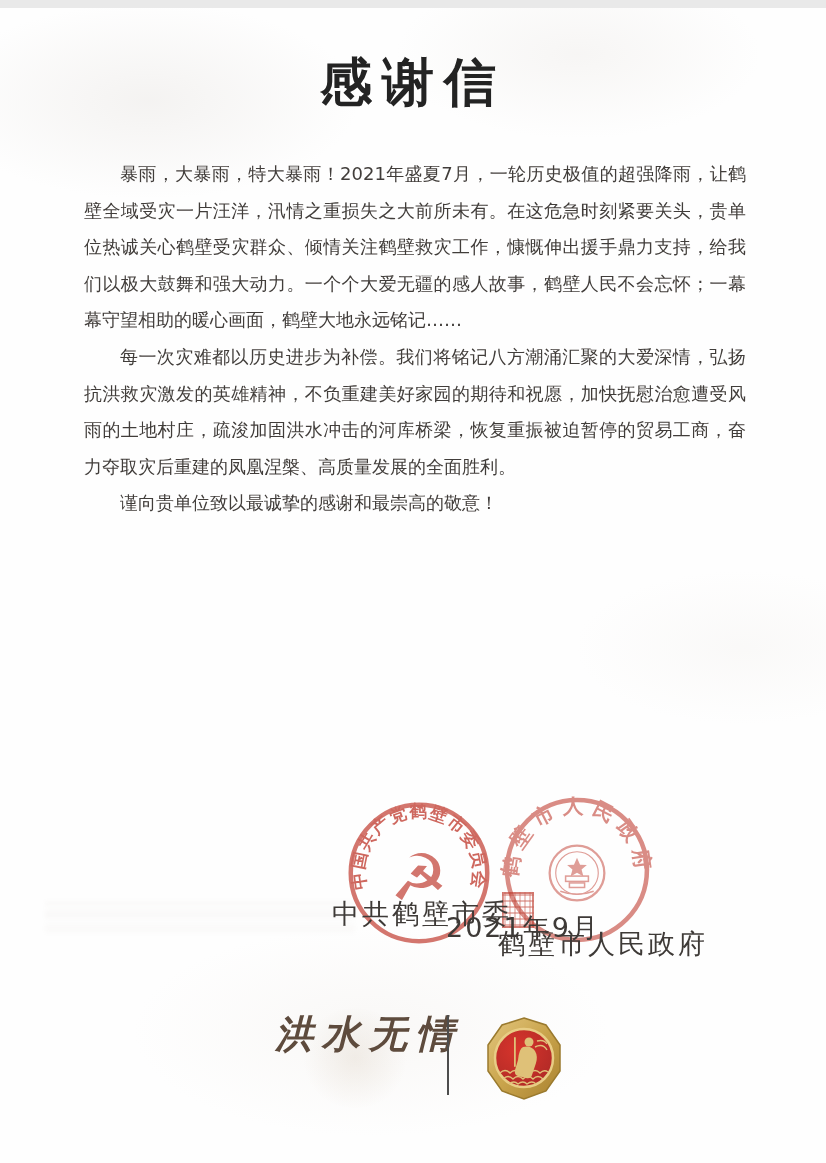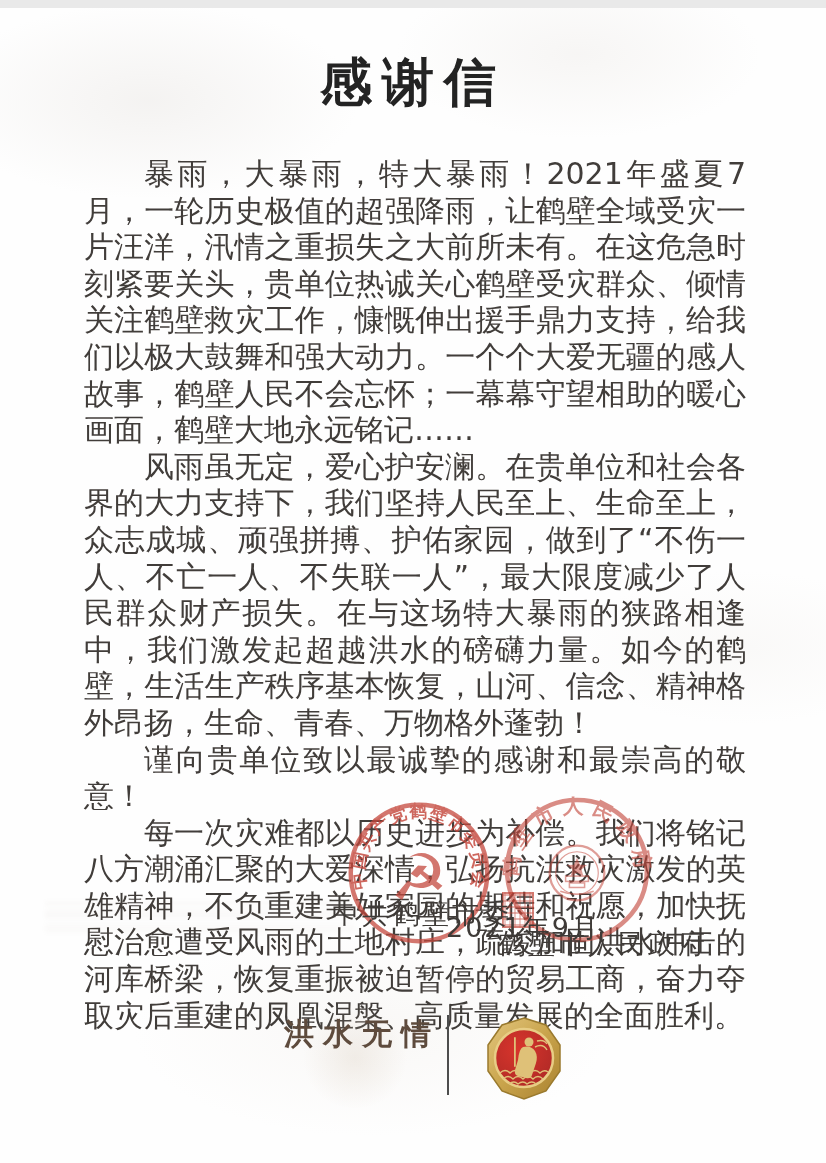--- a/index.html
+++ b/index.html
@@ -21,21 +21,21 @@
   }
   .title{
     position:absolute;top:40px;left:0;right:0;
     text-align:center;
     font-family:"DejaVu Serif", serif;
     font-size:52px;font-weight:700;color:#232323;
     letter-spacing:10px;
   }
   .letter-body{
     position:absolute;top:148px;left:84px;right:80px;
-    font-size:30px;line-height:36.6px;
+    font-size:18px;line-height:36.6px;
     color:#413d3a;
     text-align:justify;
   }
   .letter-body p{margin:0;text-indent:2em;}
   
   .wm-building{
     position:absolute;left:45px;top:855px;width:310px;height:95px;
     background:
       linear-gradient(to bottom, transparent 40%, rgba(150,130,110,.12) 42%, transparent 46%,
         rgba(150,130,110,.10) 55%, transparent 60%, rgba(150,130,110,.08) 70%, transparent 76%);
@@ -56,44 +56,43 @@
       repeating-linear-gradient(0deg, rgba(190,60,48,.45) 0 2px, transparent 2px 6px),
       repeating-linear-gradient(90deg, rgba(190,60,48,.35) 0 2px, transparent 2px 5px);
     filter:blur(.4px);opacity:.8;
   }
   .sig{position:absolute;font-size:27px;color:#3e3a37;letter-spacing:3px;white-space:nowrap;}
   .sig-party{left:332px;top:888px;}
   .sig-gov{left:498px;top:918px;}
   .sig-date{left:446px;top:902px;letter-spacing:2px;}
   
   .slogan{
-    position:absolute;left:284px;top:1008px;
+    position:absolute;left:275px;top:1008px;
     font-family:"DejaVu Serif", serif;
-    color:#5e4b3d;font-weight:700;font-size:30px;line-height:35px;
-    letter-spacing:9px;white-space:nowrap;
+    color:#5e4b3d;font-weight:700;font-size:38px;line-height:35px;
+    letter-spacing:9px;white-space:nowrap;font-style:italic;
   }
   .slogan .l2{margin-left:30px;}
   .footer-divider{
     position:absolute;left:447px;top:1007px;width:2px;height:80px;
     background:#4d4d4d;
   }
   .medal{position:absolute;left:483px;top:997px;width:84px;height:110px;}
 </style>
 </head>
 <body>
 
 <div class="page">
 
   <div class="title">感谢信</div>
 
   <div class="letter-body">
     <p>暴雨，大暴雨，特大暴雨！2021年盛夏7月，一轮历史极值的超强降雨，让鹤壁全域受灾一片汪洋，汛情之重损失之大前所未有。在这危急时刻紧要关头，贵单位热诚关心鹤壁受灾群众、倾情关注鹤壁救灾工作，慷慨伸出援手鼎力支持，给我们以极大鼓舞和强大动力。一个个大爱无疆的感人故事，鹤壁人民不会忘怀；一幕幕守望相助的暖心画面，鹤壁大地永远铭记……</p>
-    <p>风雨虽无定，爱心护安澜。在贵单位和社会各界的大力支持下，我们坚持人民至上、生命至上，众志成城、顽强拼搏、护佑家园，做到了“不伤一人、不亡一人、不失联一人”，最大限度减少了人民群众财产损失。在与这场特大暴雨的狭路相逢中，我们激发起超越洪水的磅礴力量。如今的鹤壁，生活生产秩序基本恢复，山河、信念、精神格外昂扬，生命、青春、万物格外蓬勃！</p>
+    <p>每一次灾难都以历史进步为补偿。我们将铭记八方潮涌汇聚的大爱深情，弘扬抗洪救灾激发的英雄精神，不负重建美好家园的期待和祝愿，加快抚慰治愈遭受风雨的土地村庄，疏浚加固洪水冲击的河库桥梁，恢复重振被迫暂停的贸易工商，奋力夺取灾后重建的凤凰涅槃、高质量发展的全面胜利。</p>
     <p>谨向贵单位致以最诚挚的感谢和最崇高的敬意！</p>
-    <p>每一次灾难都以历史进步为补偿。我们将铭记八方潮涌汇聚的大爱深情，弘扬抗洪救灾激发的英雄精神，不负重建美好家园的期待和祝愿，加快抚慰治愈遭受风雨的土地村庄，疏浚加固洪水冲击的河库桥梁，恢复重振被迫暂停的贸易工商，奋力夺取灾后重建的凤凰涅槃、高质量发展的全面胜利。</p>
   </div>
 
   <div class="wm-building"></div>
   <div class="wm-circle"></div>
 
   <svg class="seal seal-party" viewBox="0 0 200 200">
     <defs>
       <path id="arcParty" d="M 31,122 A 73,73 0 1 1 169,122" fill="none"></path>
     </defs>
     <circle cx="100" cy="100" r="91" fill="none" stroke="#c4473c" stroke-width="6" opacity="0.9"></circle>

